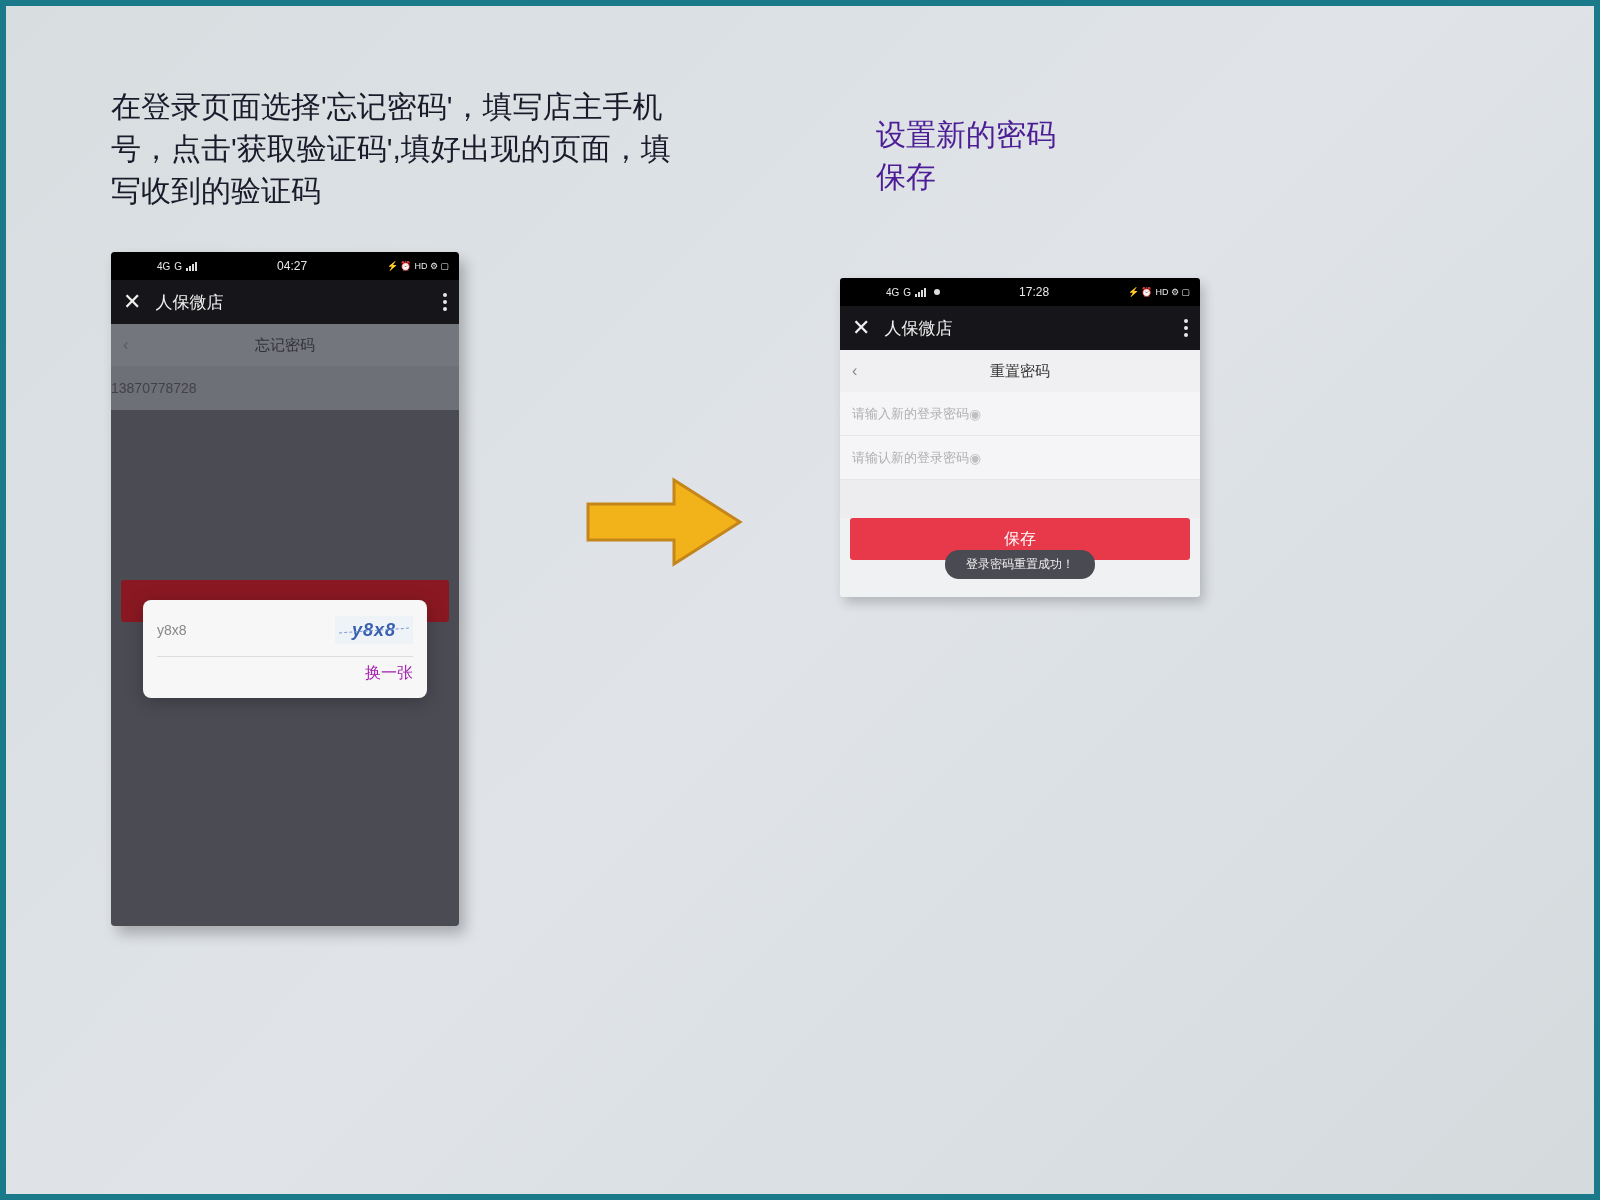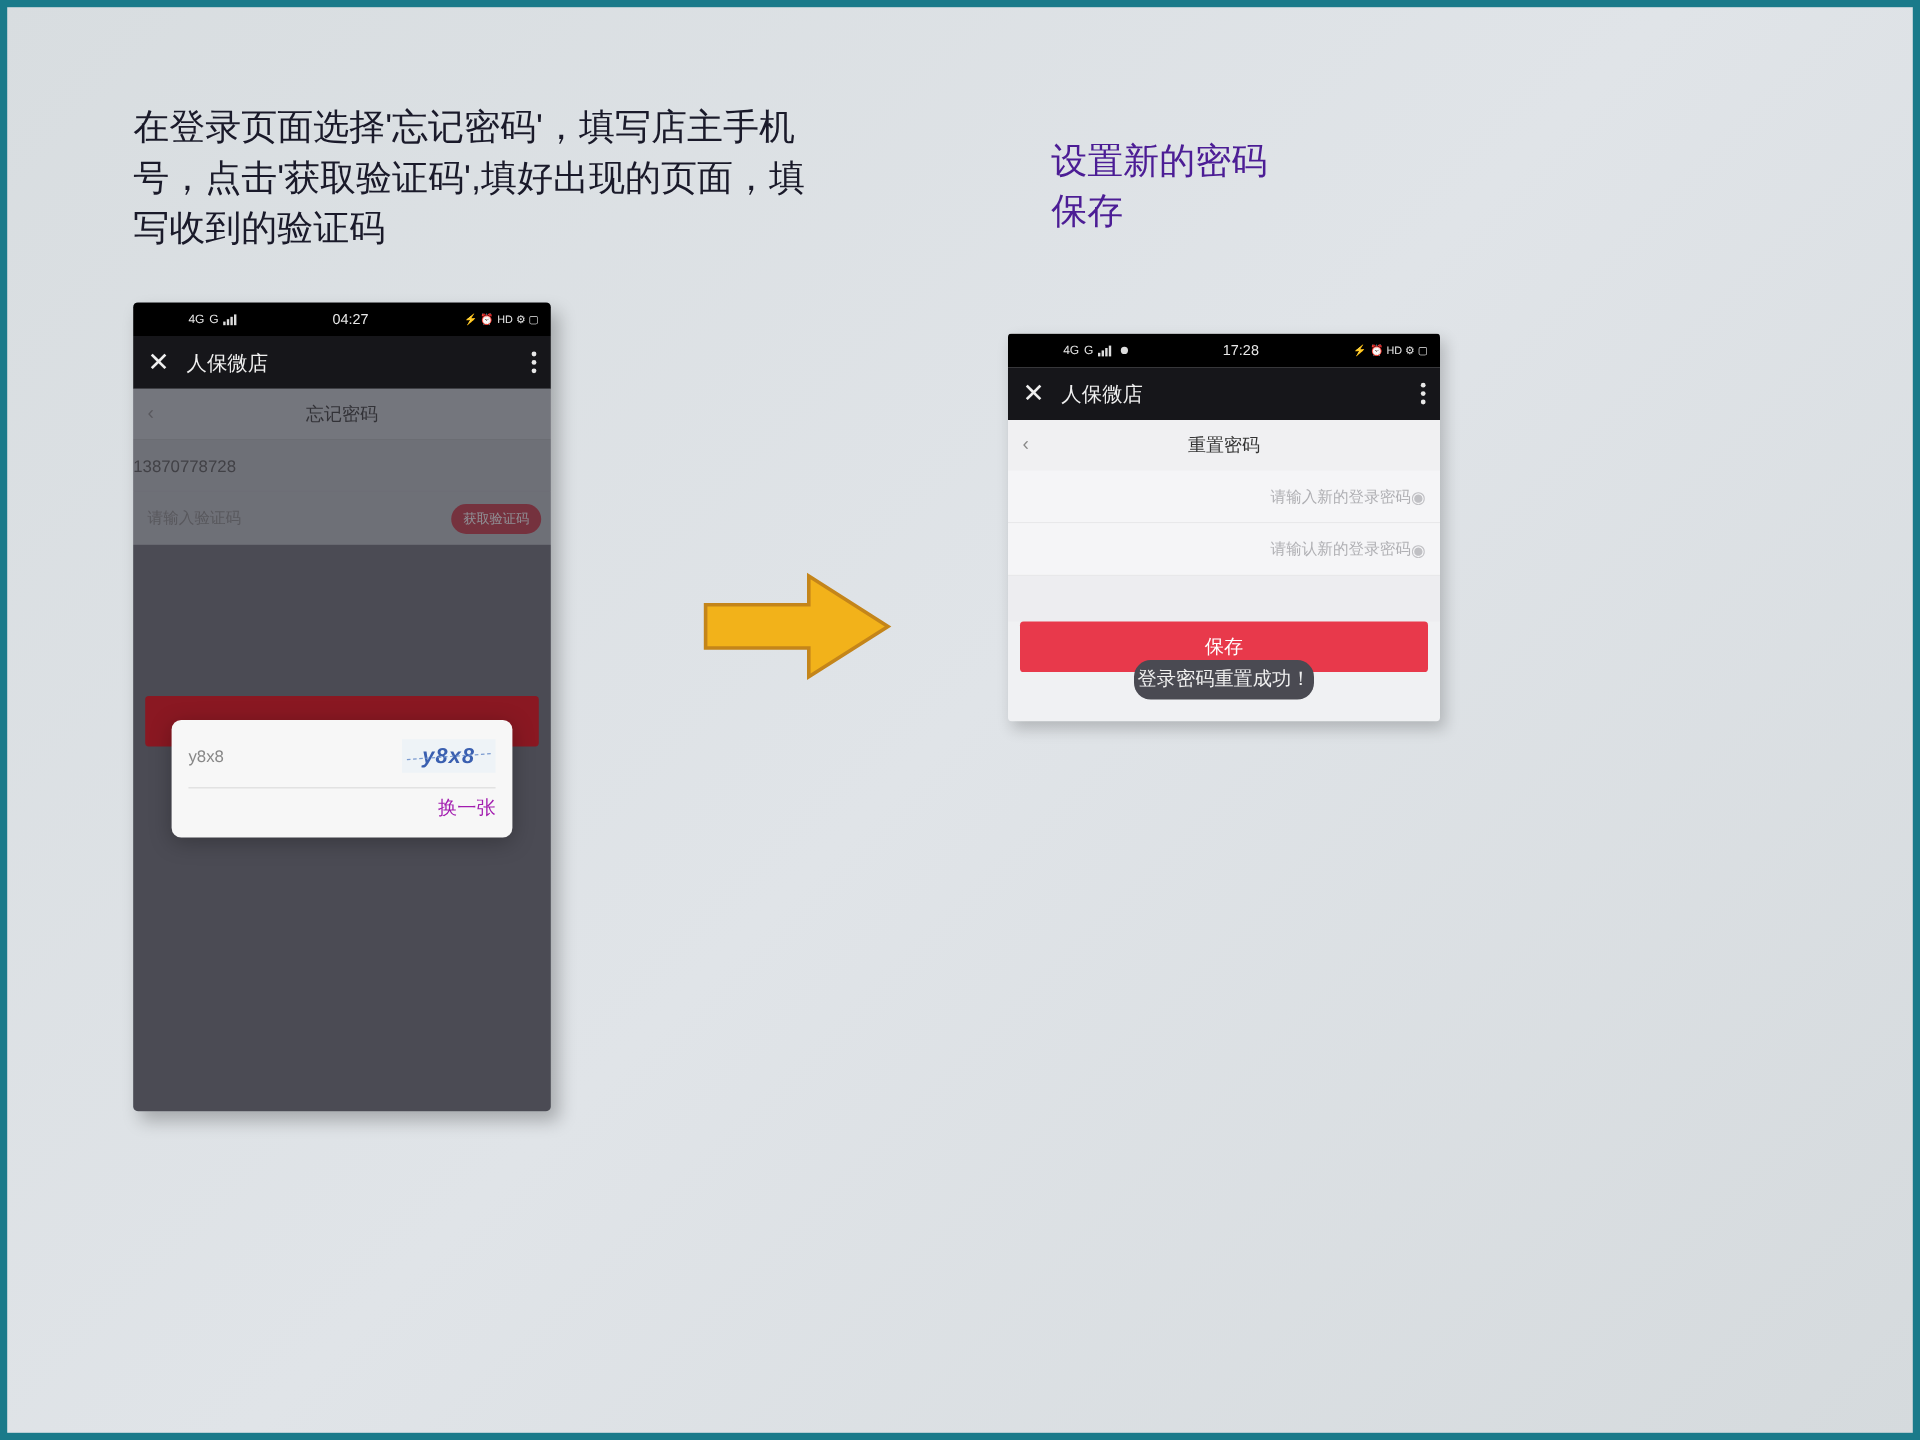--- a/index.html
+++ b/index.html
@@ -201,41 +201,41 @@
     }
     .pr-field {
       height: 44px;
       display: flex;
       align-items: center;
       padding: 0 12px;
       color: #b0b0b4;
       font-size: 13px;
       background: #f5f5f7;
       border-bottom: 1px solid #e8e8ea;
-      justify-content: flex-end;
+      justify-content: flex-start;
     }
     .eye-icon { color: #c0c0c4; font-size: 14px; }
     .spacer { height: 38px; background: #ededf0; }
     .save-btn {
       margin: 0 10px;
       height: 42px;
       background: #e8394b;
       color: #fff;
       display: flex;
       align-items: center;
       justify-content: center;
       font-size: 16px;
       border-radius: 3px;
     }
     .toast {
       margin: -10px auto 12px;
       width: 150px;
       background: #4a4a52;
       color: #f0f0f0;
-      font-size: 16px;
+      font-size: 12px;
       padding: 6px 0;
       text-align: center;
       border-radius: 14px;
       position: relative;
       z-index: 2;
     }
     .save-wrap { position: relative; padding-bottom: 6px; }
     .signal-bars {
       display: inline-flex; align-items: flex-end; gap: 1px; height: 10px;
     }
@@ -273,24 +273,20 @@
         <span></span>
         <span></span>
         <span></span>
       </div>
   </div>
   <div class="subheader">
     <span class="back">‹</span>
     <span>忘记密码</span>
   </div>
   <div class="phone-field">13870778728</div>
-  <div class="code-row">
-    <span class="placeholder">请输入验证码</span>
-    <span class="get-code-btn">获取验证码</span>
-  </div>
   <div class="dim-overlay"></div>
   <div class="red-bar"></div>
   <div class="captcha-dialog">
     <div class="captcha-row">
       <span class="captcha-input">y8x8</span>
       <span class="captcha-img">y8x8</span>
     </div>
     <div class="change-link">换一张</div>
   </div>
 </div>

